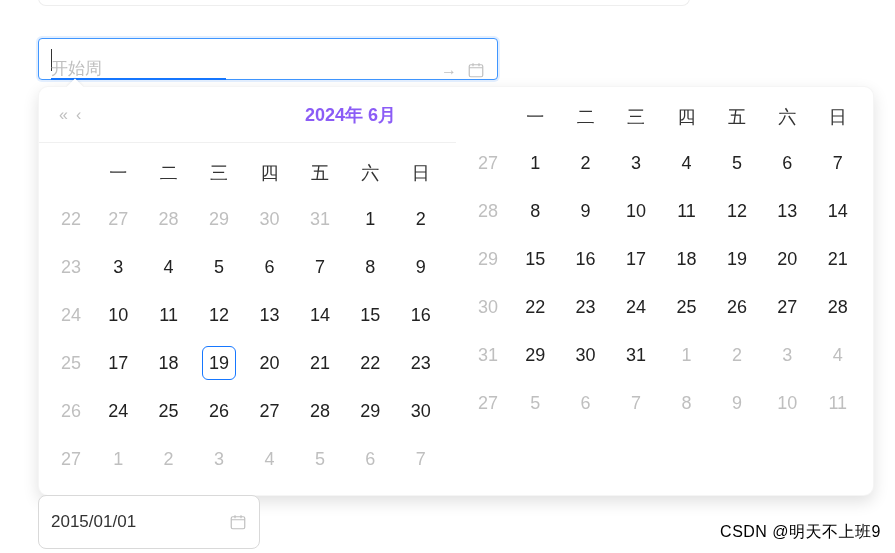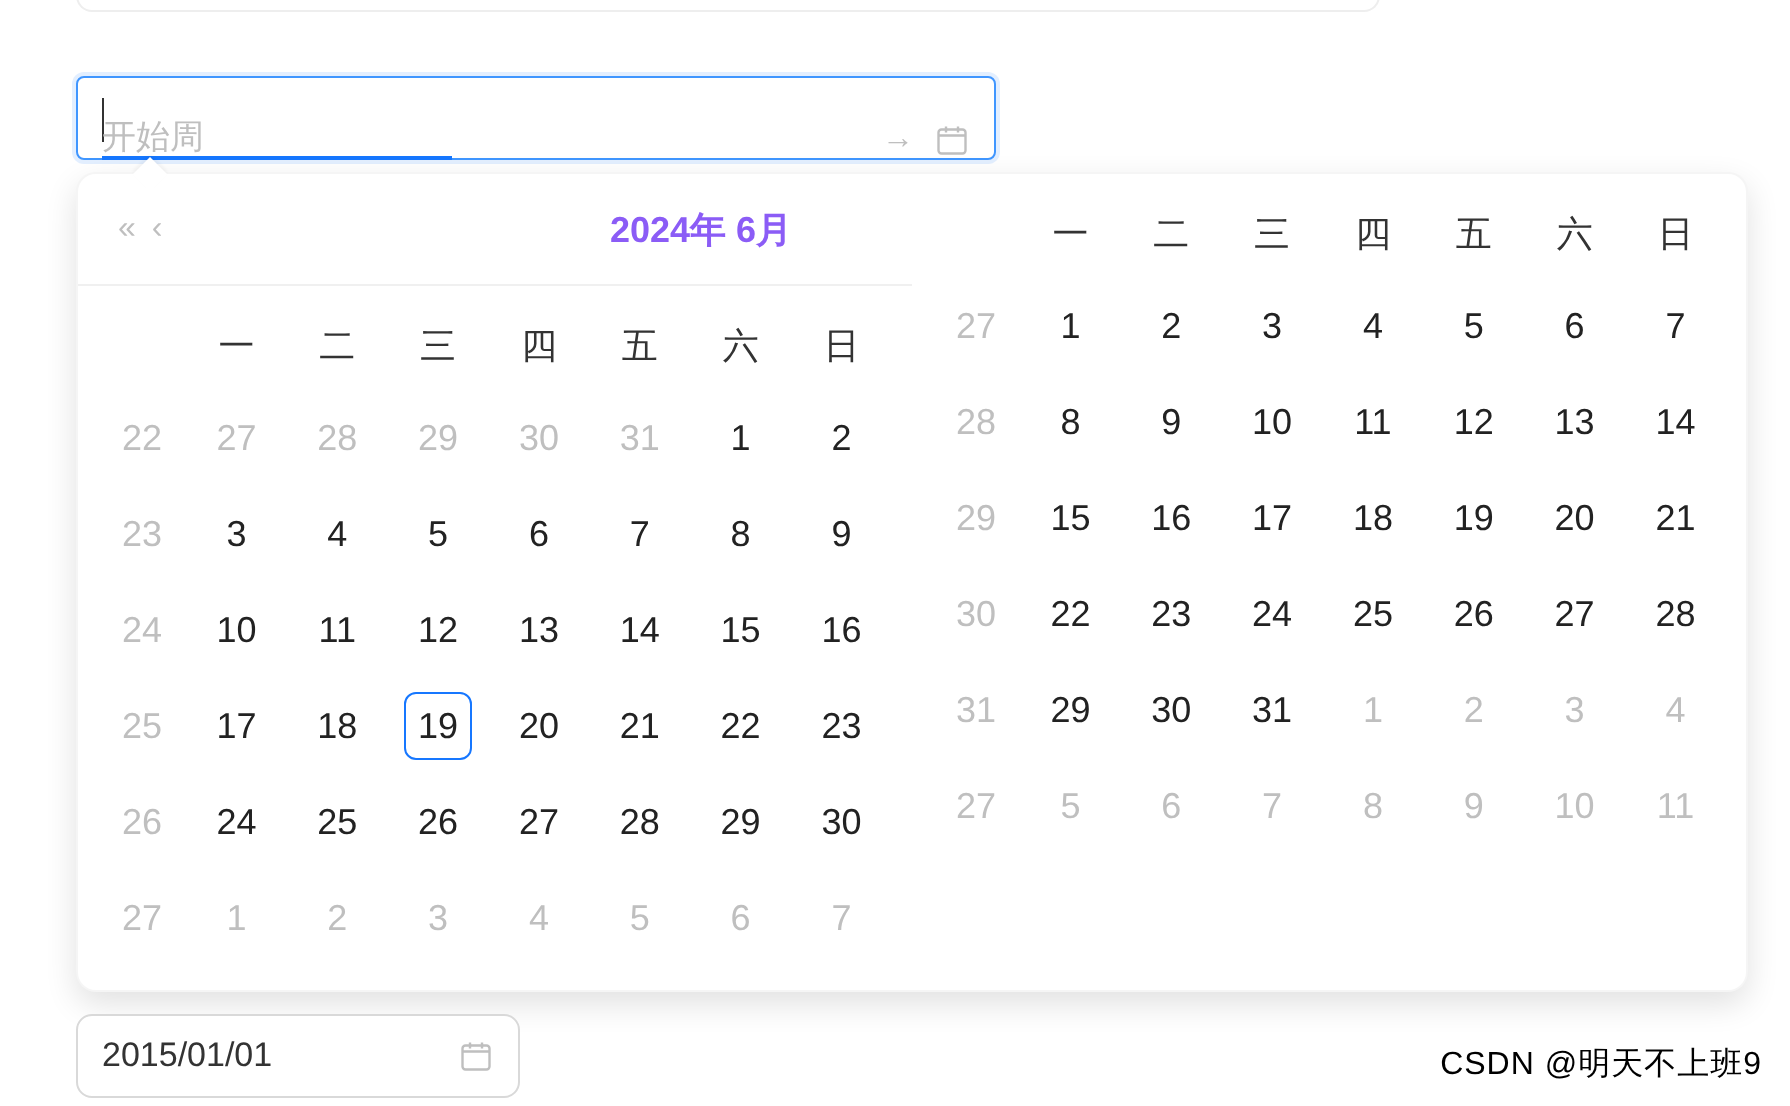--- a/index.html
+++ b/index.html
@@ -114,21 +114,21 @@
     td.today .cell {
       border: 1px solid #1677ff;
     }
     th.week-col, td.week-col { width: 44px; }
 
     .bottom-picker {
       position: absolute;
       left: 38px;
       bottom: 4px;
       width: 222px;
-      height: 42px;
+      height: 54px;
       border: 1px solid #d9d9d9;
       border-radius: 8px;
       display: flex;
       align-items: center;
       padding: 0 12px;
       background: #fff;
       justify-content: space-between;
     }
     .bottom-picker .val { font-size: 17px; color: #333; }
     .watermark {

